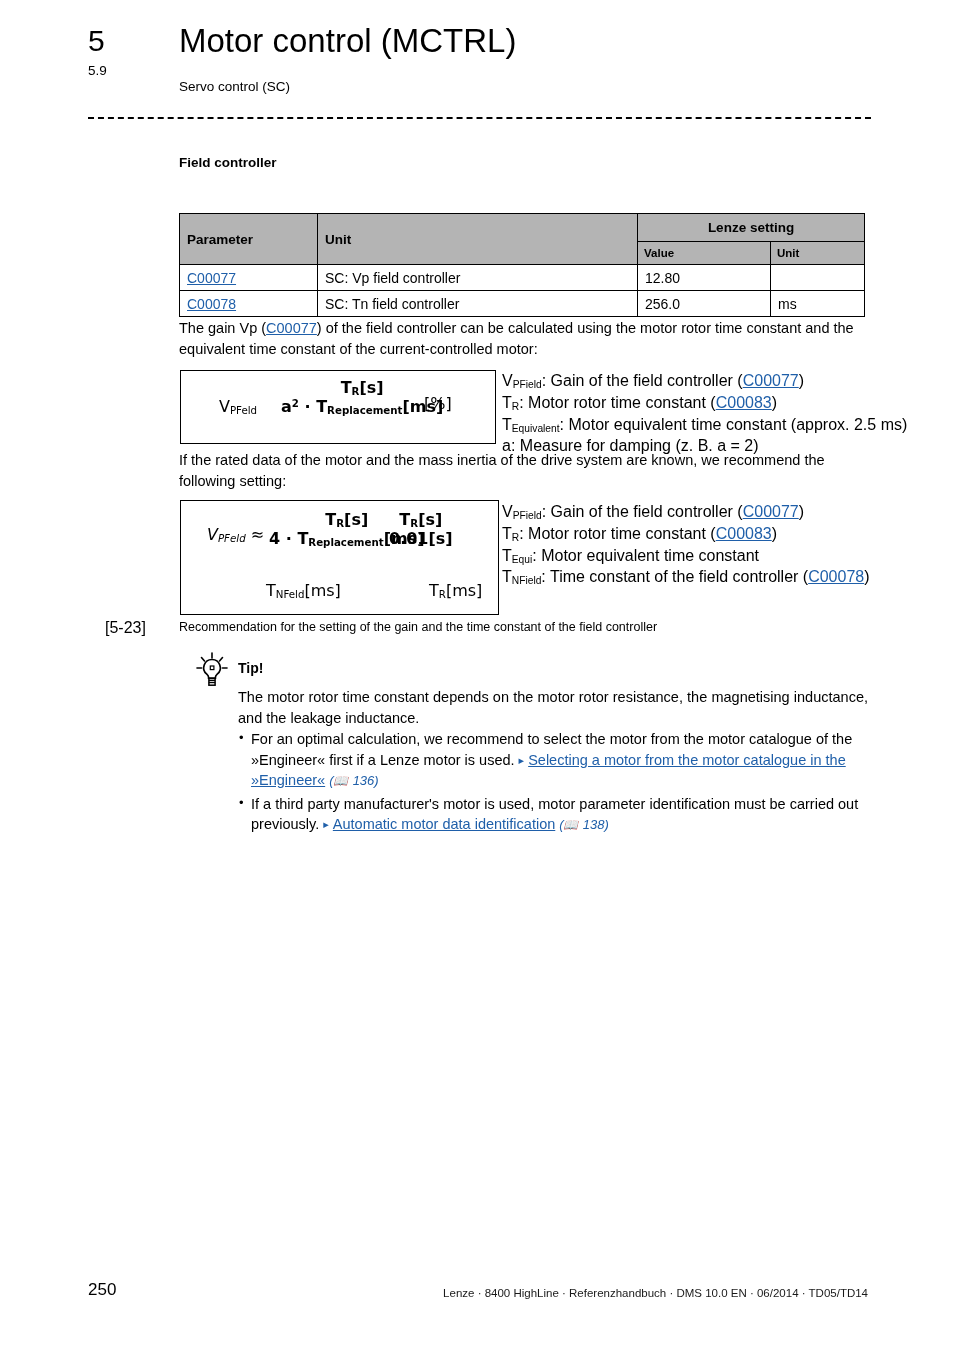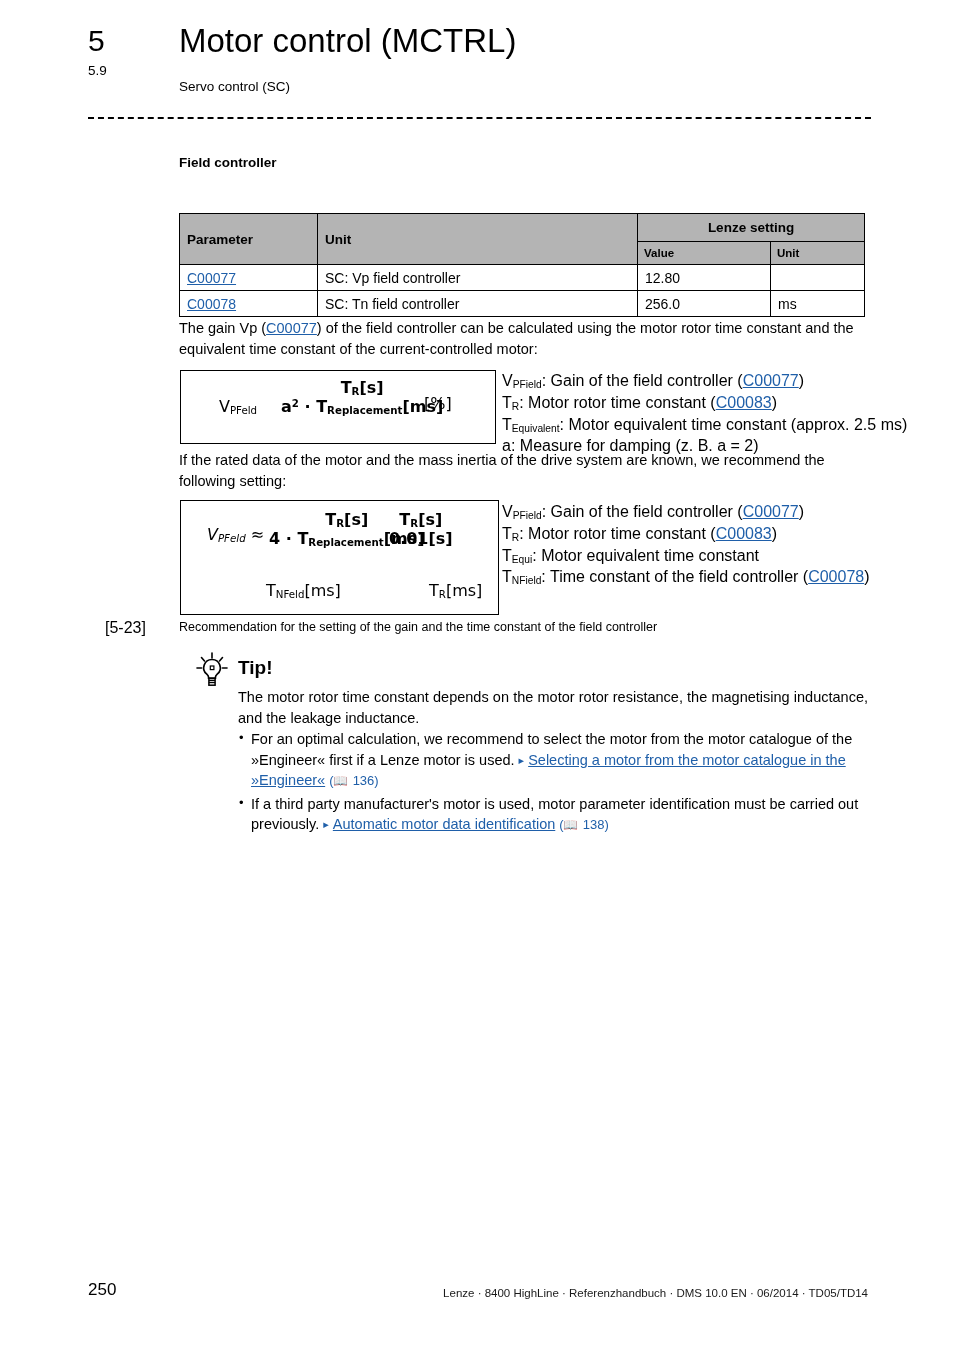--- a/index.html
+++ b/index.html
@@ -218,21 +218,21 @@
     position: absolute;
     left: 192px;
     top: 650px;
     width: 40px;
     height: 40px;
   }
   .tip-title {
     position: absolute;
     left: 238px;
     top: 658px;
-    font-size: 19px;
+    font-size: 14px;
     font-weight: bold;
     line-height: 20px;
   }
   .tip-body {
     position: absolute;
     left: 238px;
     top: 687px;
     width: 630px;
     font-size: 14.5px;
     line-height: 20.5px;
@@ -268,20 +268,21 @@
   .arrow {
     color: #1f5fa9;
     font-size: 11px;
     vertical-align: 1px;
   }
   .pageref {
     color: #1f5fa9;
     text-decoration: none;
     font-size: 13px;
     white-space: nowrap;
+    font-style: italic;
   }
   .bookglyph {
     font-size: 12px;
     letter-spacing: 0.5px;
   }
 
   
   .foot-page {
     position: absolute;
     left: 88px;

